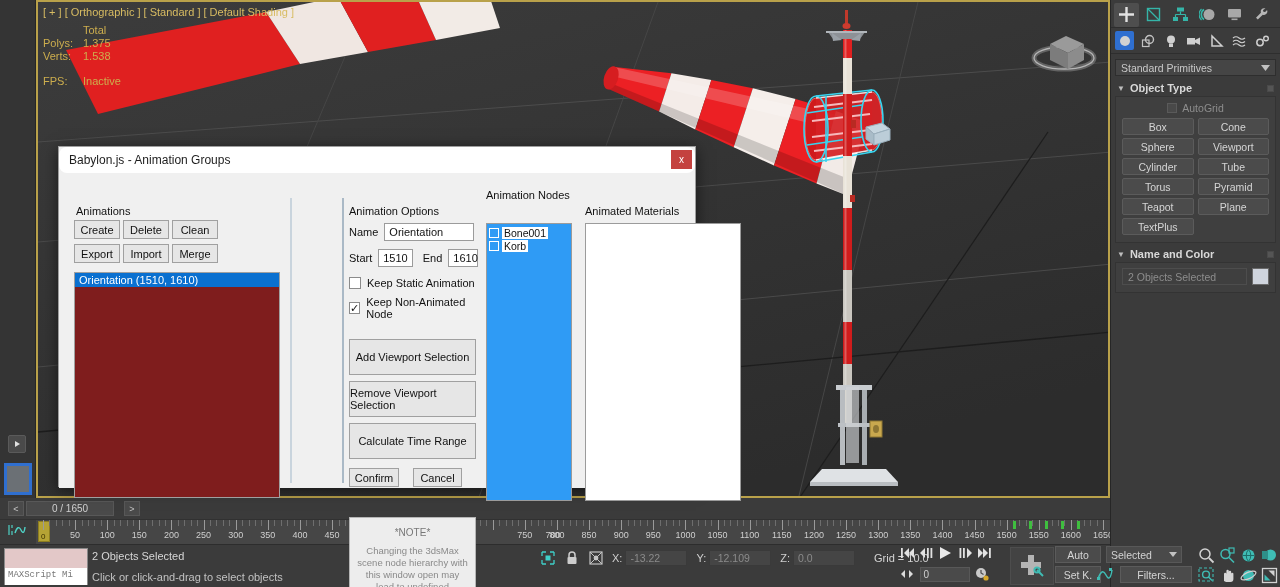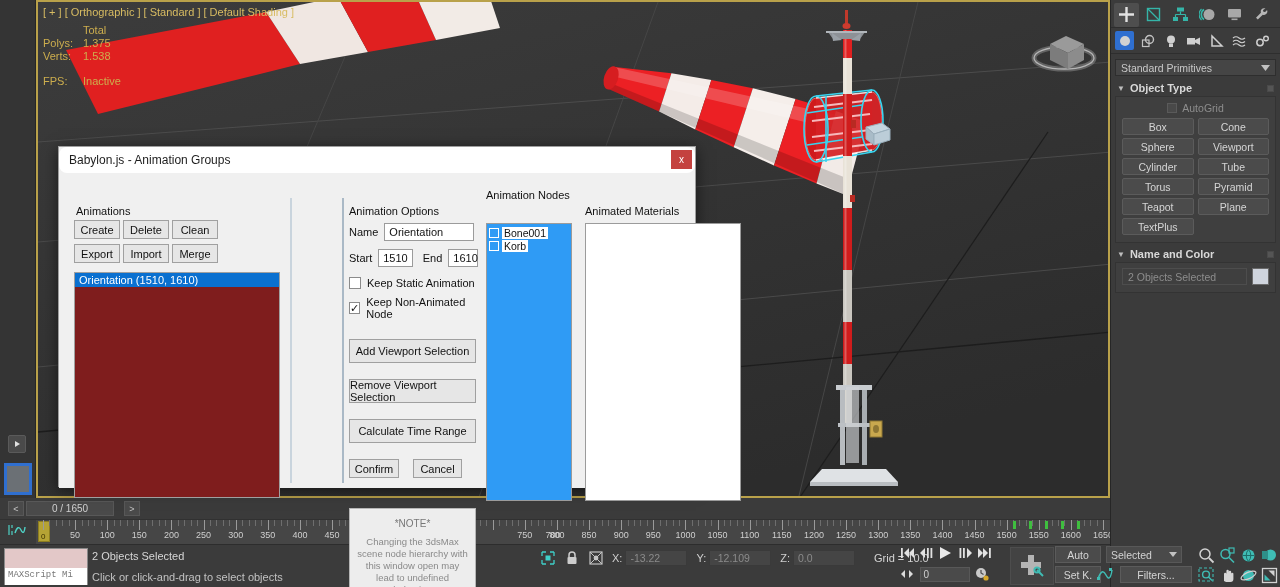--- a/index.html
+++ b/index.html
@@ -220,21 +220,21 @@
   .frow { display: flex; align-items: center; gap: 6px; margin-bottom: 8px; }
   .frow .fl { font-size: 11px; color: #111; }
   .finput {
     background: #fff; border: 1px solid #9b9b9b; height: 18px; font-size: 11px;
     color: #111; display: flex; align-items: center; padding: 0 4px;
   }
   .cbrow { display: flex; align-items: center; gap: 6px; margin-bottom: 7px; }
   .cbox { width: 12px; height: 12px; background: #fff; border: 1px solid #8b8b8b;
     display: flex; align-items: center; justify-content: center; font-size: 9px; color: #222; }
   .cbrow span { font-size: 11px; color: #111; }
-  .bigbtn { width: 127px; height: 24px; margin-bottom: 16px; }
+  .bigbtn { width: 127px; height: 36px; margin-bottom: 6px; }
   .crow { display: flex; gap: 14px; margin-top: 9px; }
   .note {
     margin-top: 30px; width: 127px; height: 90px; background: #ededed;
     border: 1px solid #b6b6b6; padding: 9px 6px; text-align: center;
   }
   .note .nt { font-size: 10px; color: #777; margin-bottom: 7px; }
   .note .nb { font-size: 9.5px; color: #8a8a8a; line-height: 12px; }
 
   .panel-nodes { position: absolute; left: 427px; top: 30px; width: 86px; }
   .nodes-box {

